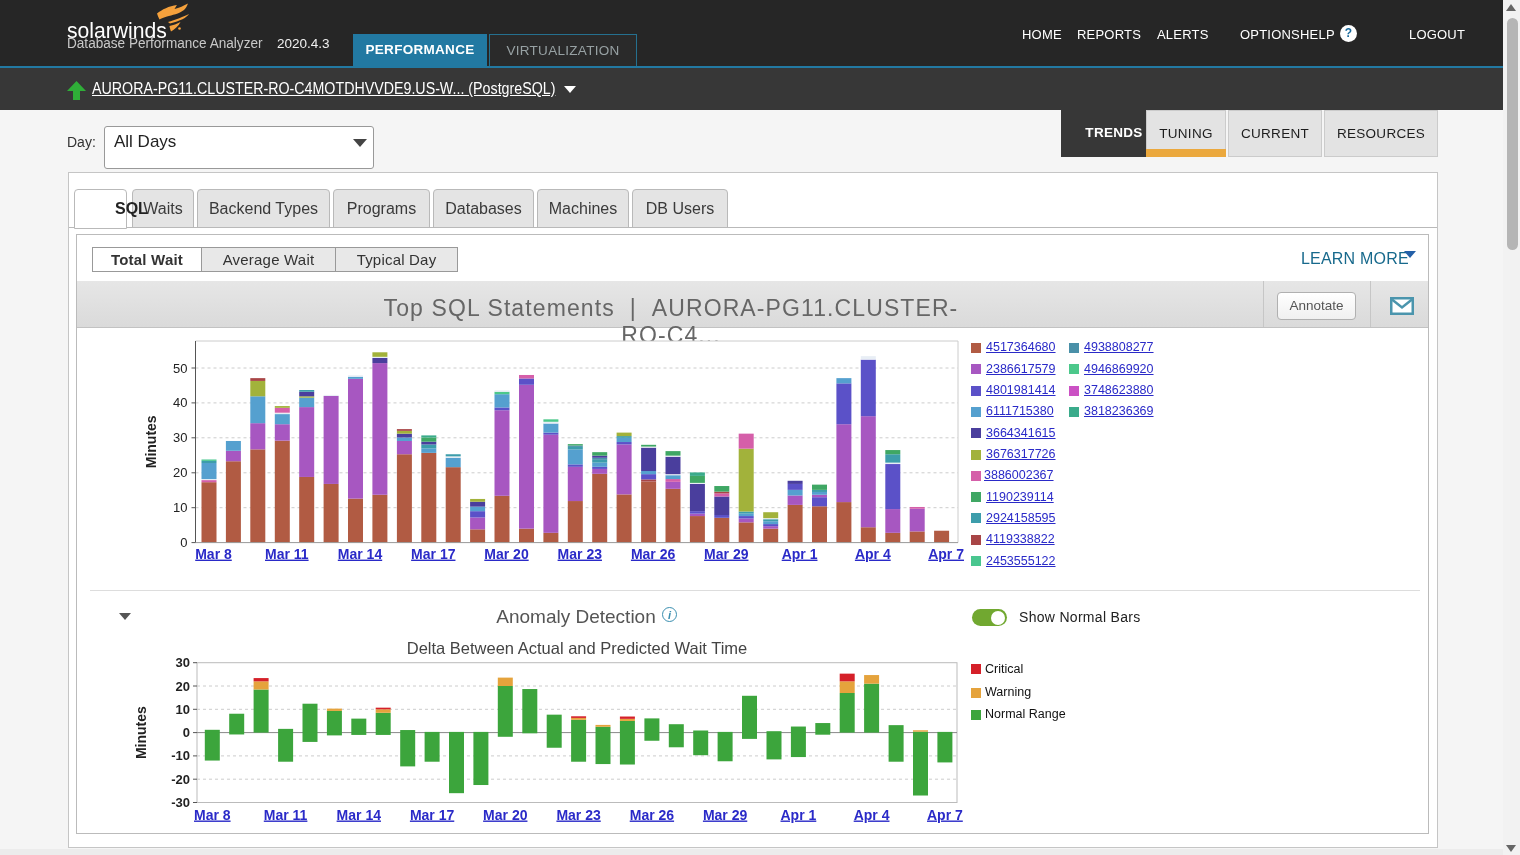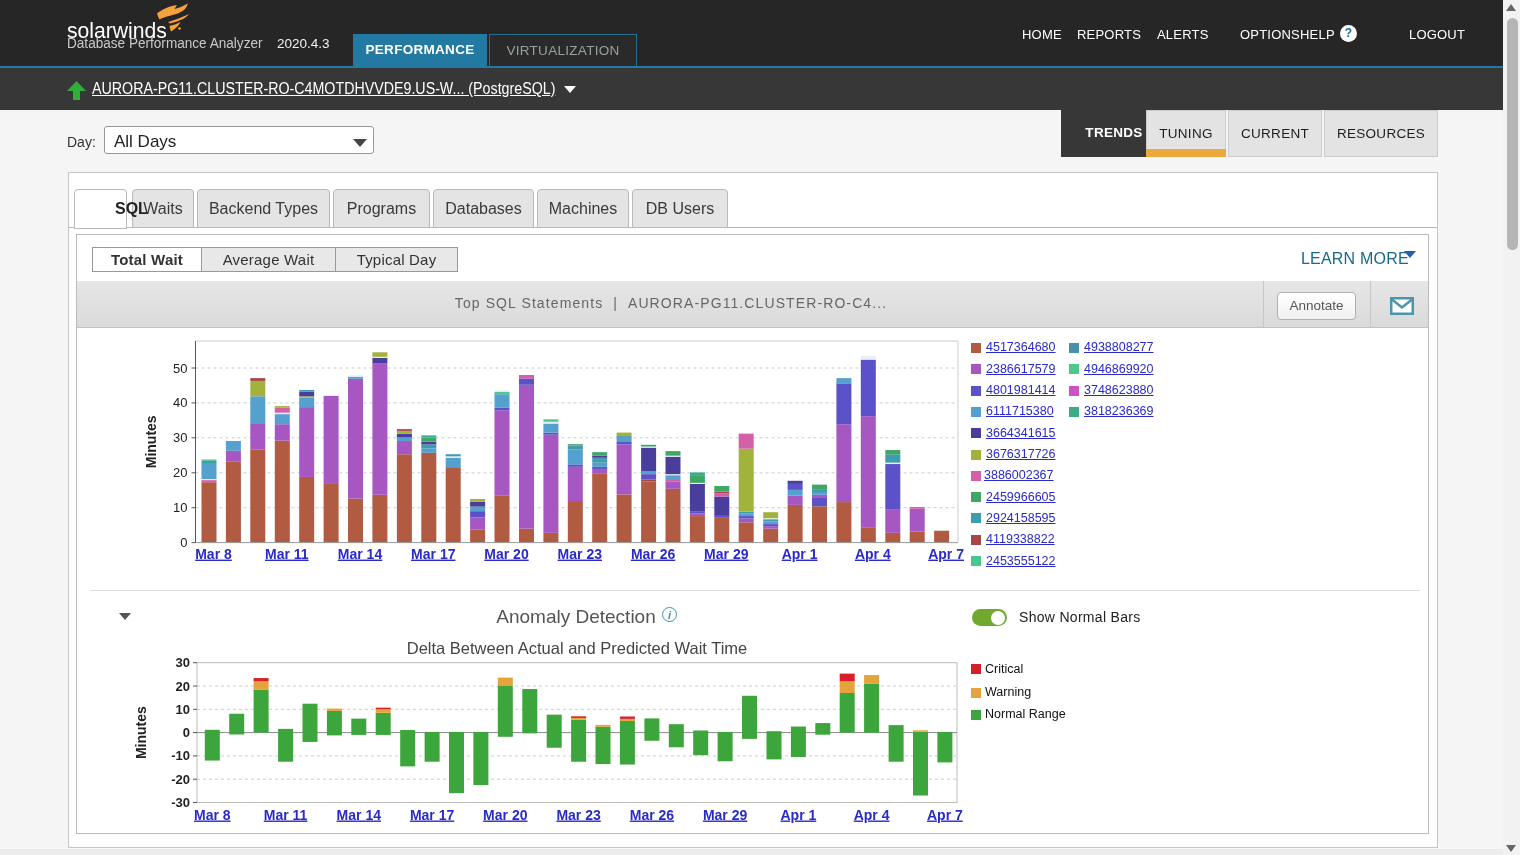--- a/index.html
+++ b/index.html
@@ -19,38 +19,38 @@
 #dbname { position:absolute; left:92px; top:80px; color:#ffffff; font-size:16px; text-decoration:underline; transform:scaleX(0.89); transform-origin:0 0; white-space:nowrap; }
 #dbcaret { position:absolute; left:564px; top:86px; width:0; height:0; border-left:6px solid transparent; border-right:6px solid transparent; border-top:7px solid #ffffff; }
 
 #uparrow { position:absolute; left:67px; top:81px; width:19px; height:19px; }
 
 .rtab { position:absolute; top:110px; height:47px; background:#e3e3e3; border:1px solid #cbcbcb; color:#1d1d1d; font-size:13.5px; text-align:center; line-height:45px; letter-spacing:0.3px; }
 #trends { position:absolute; left:1061px; top:109px; width:106px; height:48px; background:#373737; color:#fff; font-weight:bold; font-size:13.5px; text-align:center; line-height:48px; letter-spacing:0.3px; }
 #tuningbar { position:absolute; left:1146px; top:149px; width:80px; height:8px; background:#eba83d; }
 
 #daylbl { position:absolute; left:67px; top:134px; font-size:14px; color:#333; }
-#daysel { position:absolute; left:104px; top:126px; width:270px; height:28px; background:#ffffff; border:1px solid #999999; border-radius:3px; }
+#daysel { position:absolute; left:104px; top:126px; width:270px; height:43px; background:#ffffff; border:1px solid #999999; border-radius:3px; }
 #dayval { position:absolute; left:9px; top:5px; font-size:17px; color:#222; }
 #daycaret { position:absolute; left:248px; top:12px; width:0; height:0; border-left:7px solid transparent; border-right:7px solid transparent; border-top:8px solid #444444; }
 
 #panel { position:absolute; left:68px; top:172px; width:1370px; height:676px; background:#ffffff; border:1px solid #c5c5c5; }
 
 .stab { position:absolute; top:189px; height:39px; background:#e4e4e4; border:1px solid #b9b9b9; border-radius:4px 4px 0 0; font-size:16px; color:#3a3a3a; text-align:center; line-height:37px; }
 #tabline { position:absolute; left:69px; top:227px; width:1368px; height:1px; background:#b9b9b9; }
 #sqltab { background:#ffffff; font-weight:bold; color:#222; height:40px; z-index:3;padding-left:40px; }
 
 #inner { position:absolute; left:76px; top:234px; width:1353px; height:600px; background:#ffffff; border:1px solid #bbbbbb; }
 .wbtn { position:absolute; top:247px; height:25px; border:1px solid #999999; background:#e8e8e8; font-size:15px; color:#333; text-align:center; line-height:23px; letter-spacing:0.2px; }
 #learn { position:absolute; left:1301px; top:250px; font-size:16px; font-weight:normal; color:#17698c; letter-spacing:0.2px; }
 #learncaret { position:absolute; left:1404px; top:251px; width:0; height:0; border-left:6px solid transparent; border-right:6px solid transparent; border-top:7px solid #2460a8; }
 
 #ghdr { position:absolute; left:77px; top:281px; width:1351px; height:47px; background:linear-gradient(#e6e6e6,#dadada); border-bottom:1px solid #c2c2c2; }
 #ghdr .sep { position:absolute; top:0; width:1px; height:46px; background:#c6c6c6; }
-#gtitle { position:absolute; left:371px; top:295px; width:600px; text-align:center; font-size:14px; letter-spacing:1.1px; color:#666666; }
+#gtitle { position:absolute; left:371px; top:295px; width:600px; text-align:center; font-size:23px; letter-spacing:1.1px; color:#666666; }
 #annotate { position:absolute; left:1277px; top:292px; width:79px; height:28px; background:linear-gradient(#ffffff,#f0f0f0); border:1px solid #b0b0b0; border-radius:4px; font-size:13.5px; color:#555; text-align:center; line-height:26px; }
 
 .lgsq { position:absolute; width:10px; height:10px; }
 .lglink { position:absolute; font-size:12.5px; color:#2a2ac8; text-decoration:underline; }
 .lg2 { position:absolute; font-size:12.5px; color:#111111; }
 
 #sepline { position:absolute; left:90px; top:590px; width:1330px; height:1px; background:#dddddd; }
 #collapse { position:absolute; left:119px; top:613px; width:0; height:0; border-left:6px solid transparent; border-right:6px solid transparent; border-top:7px solid #555555; }
 #anom { position:absolute; left:416px; top:606px; width:320px; text-align:center; font-size:19px; color:#555555; }
 #info { position:absolute; left:662px; top:607px; width:15px; height:15px; border:1.5px solid #3b8fb0; border-radius:50%; color:#3b8fb0; font-size:11px; text-align:center; line-height:15px; font-style:italic; font-weight:bold; }
@@ -338,21 +338,21 @@
 <div class="lglink" style="left:986px;top:383px;">4801981414</div>
 <div class="lgsq" style="left:971px;top:407px;background:#55a0cf"></div>
 <div class="lglink" style="left:986px;top:404px;">6111715380</div>
 <div class="lgsq" style="left:971px;top:428px;background:#4a3e9d"></div>
 <div class="lglink" style="left:986px;top:426px;">3664341615</div>
 <div class="lgsq" style="left:971px;top:450px;background:#a2b23b"></div>
 <div class="lglink" style="left:986px;top:447px;">3676317726</div>
 <div class="lgsq" style="left:971px;top:471px;background:#d55fa9"></div>
 <div class="lglink" style="left:984px;top:468px;">3886002367</div>
 <div class="lgsq" style="left:971px;top:492px;background:#3fa764"></div>
-<div class="lglink" style="left:986px;top:490px;">2459966605</div>
+<div class="lglink" style="left:986px;top:490px;">1190239114</div>
 <div class="lgsq" style="left:971px;top:513px;background:#3d9dab"></div>
 <div class="lglink" style="left:986px;top:511px;">2924158595</div>
 <div class="lgsq" style="left:971px;top:535px;background:#a84546"></div>
 <div class="lglink" style="left:986px;top:532px;">4119338822</div>
 <div class="lgsq" style="left:971px;top:556px;background:#49c68f"></div>
 <div class="lglink" style="left:986px;top:554px;">2453555122</div>
 <div class="lgsq" style="left:1069px;top:343px;background:#4a90a8"></div>
 <div class="lglink" style="left:1084px;top:340px;">4938808277</div>
 <div class="lgsq" style="left:1069px;top:364px;background:#4cc88b"></div>
 <div class="lglink" style="left:1084px;top:362px;">4946869920</div>

